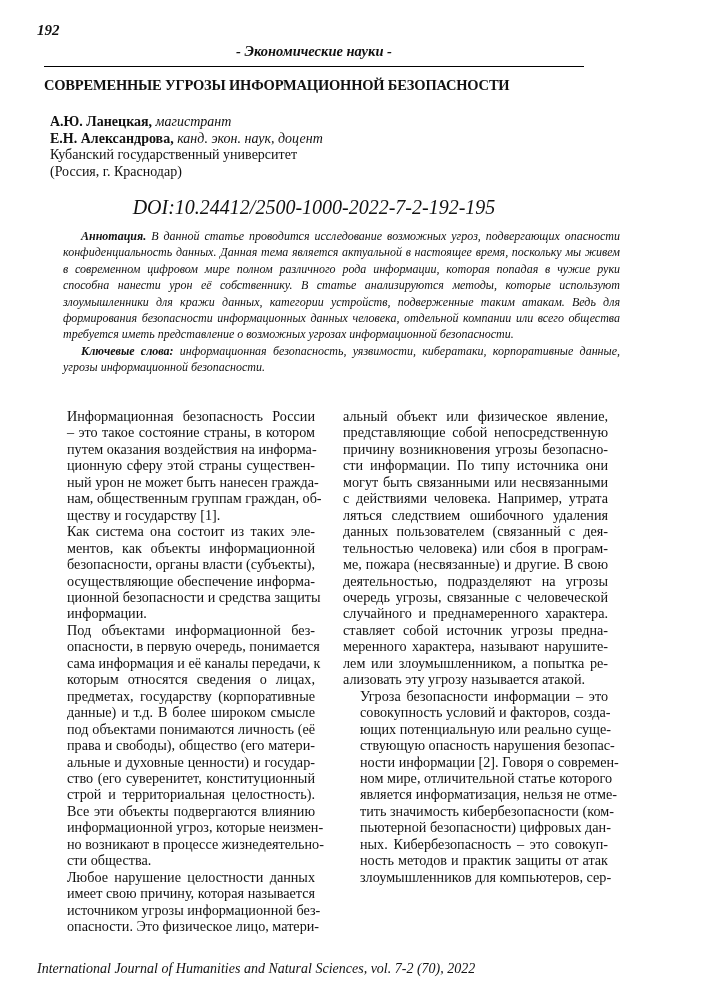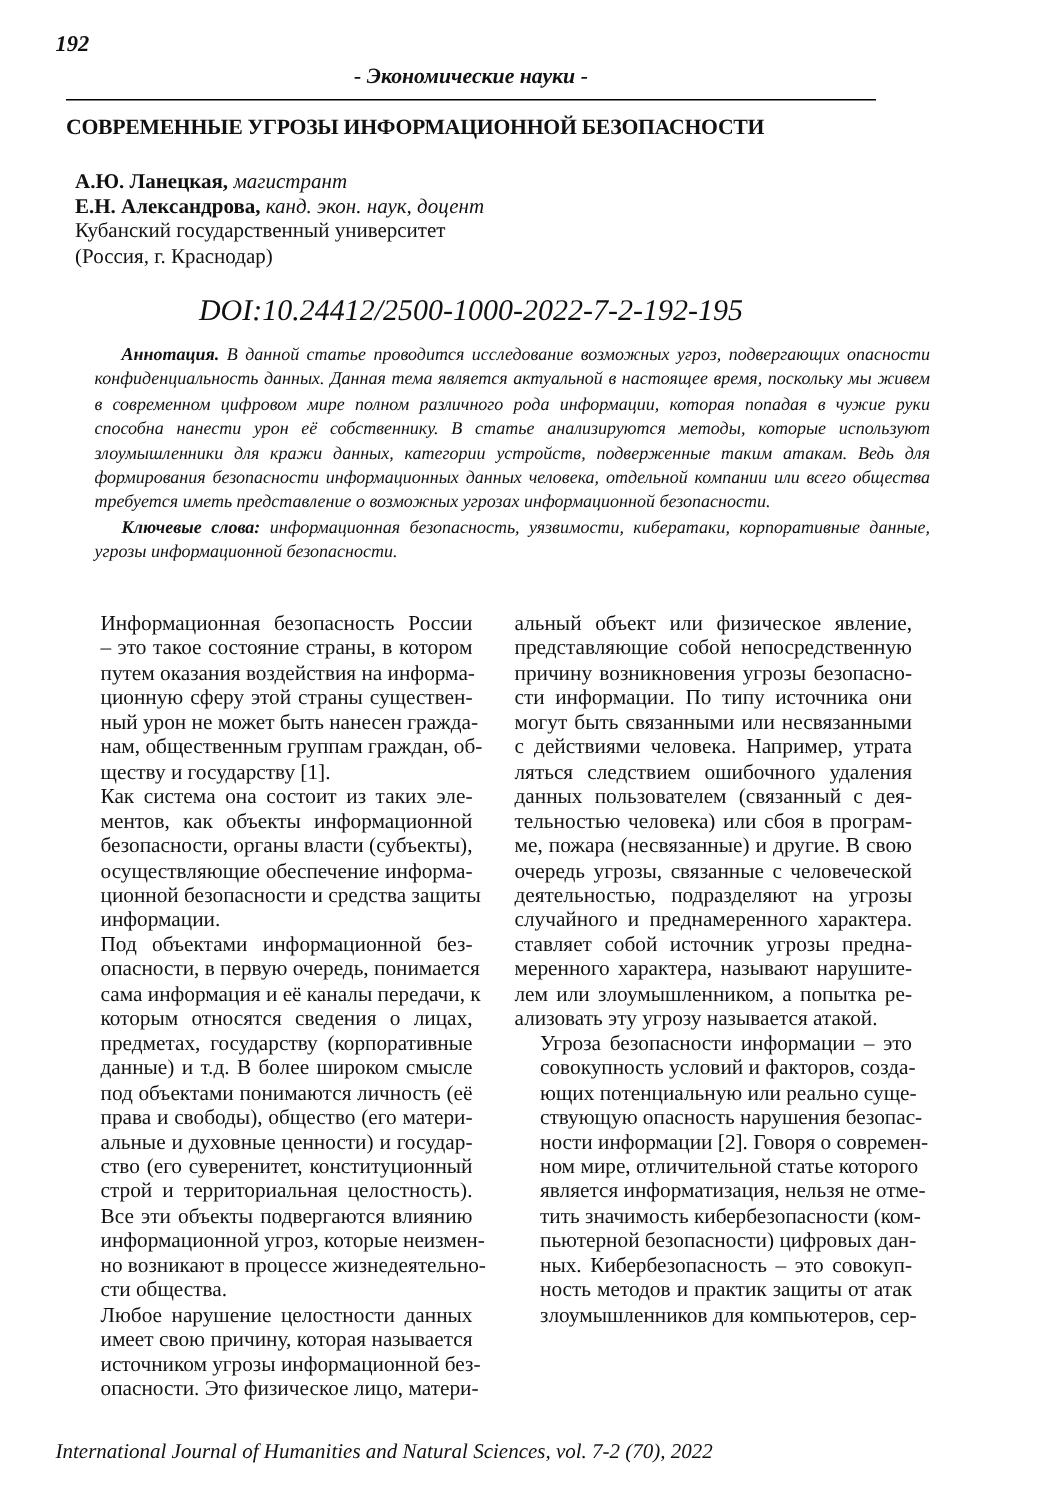--- a/index.html
+++ b/index.html
@@ -135,22 +135,22 @@
       <span class="line">альный объект или физическое явление,</span>
       <span class="line">представляющие собой непосредственную</span>
       <span class="line">причину возникновения угрозы безопасно-</span>
       <span class="line">сти информации. По типу источника они</span>
       <span class="line">могут быть связанными или несвязанными</span>
       <span class="line">с действиями человека. Например, утрата</span>
       <span class="line">ляться следствием ошибочного удаления</span>
       <span class="line">данных пользователем (связанный с дея-</span>
       <span class="line">тельностью человека) или сбоя в програм-</span>
       <span class="line">ме, пожара (несвязанные) и другие. В свою</span>
+      <span class="line">деятельностью, подразделяют на угрозы</span>
       <span class="line">очередь угрозы, связанные с человеческой</span>
-      <span class="line">деятельностью, подразделяют на угрозы</span>
       <span class="line">случайного и преднамеренного характера.</span>
       <span class="line">ставляет собой источник угрозы предна-</span>
       <span class="line">меренного характера, называют нарушите-</span>
       <span class="line">лем или злоумышленником, а попытка ре-</span>
       <span class="line last">ализовать эту угрозу называется атакой.</span>
     </p>
     <p>
       <span class="line" style="text-indent: 17px;">Угроза безопасности информации – это</span>
       <span class="line">совокупность условий и факторов, созда-</span>
       <span class="line">ющих потенциальную или реально суще-</span>

